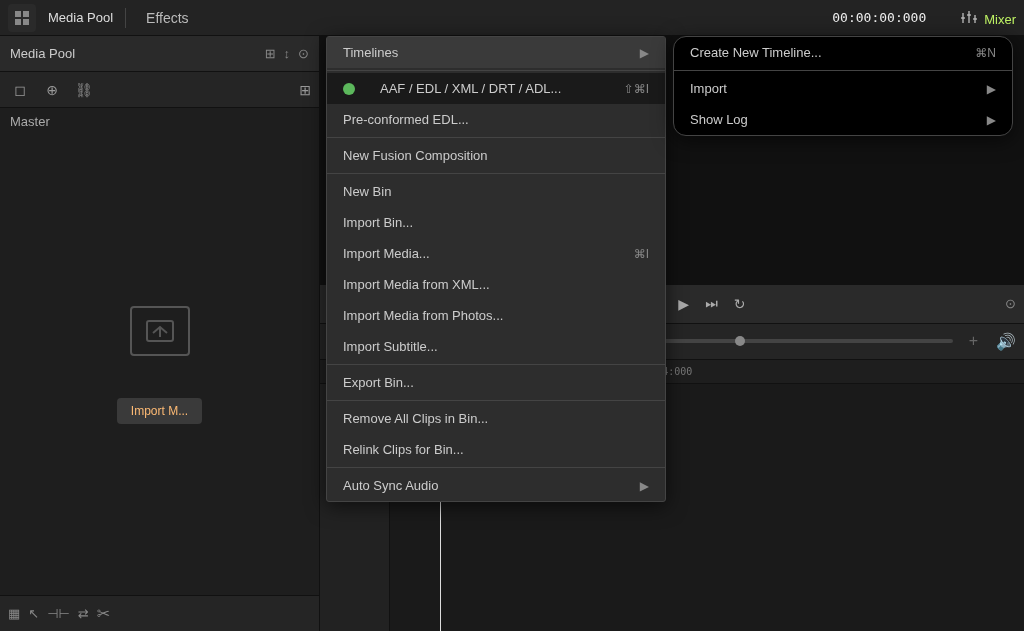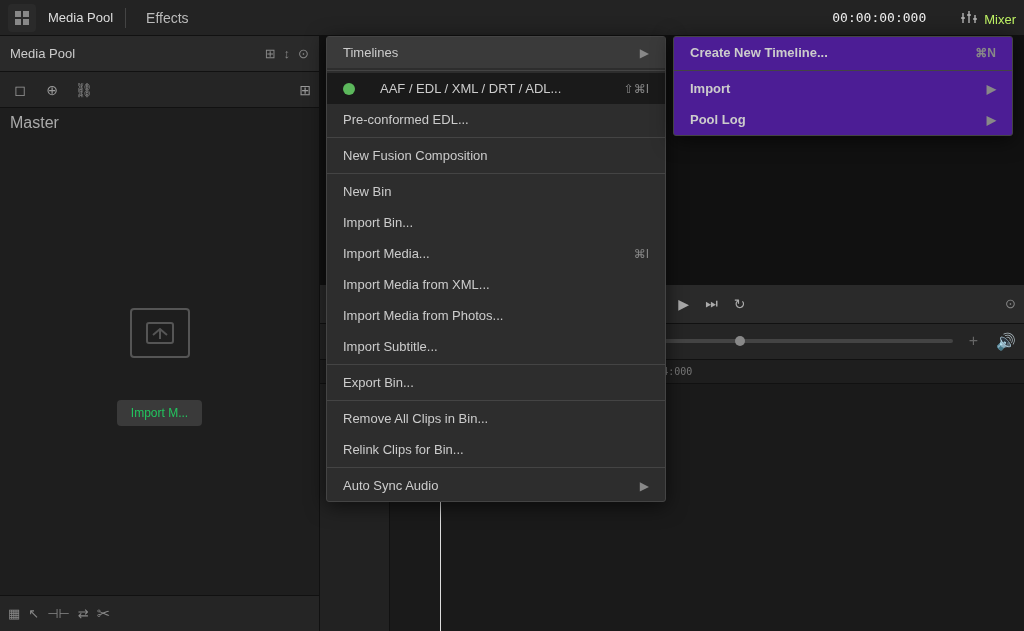--- a/index.html
+++ b/index.html
@@ -121,21 +121,21 @@
     }
     .grid-icon {
       margin-left: auto;
       color: #999;
       font-size: 14px;
     }
 
     .master-label {
       padding: 6px 10px;
       color: #aaa;
-      font-size: 16px;
+      font-size: 13px;
       background: #1e1e1e;
     }
 
     .media-pool-content {
       flex: 1;
       display: flex;
       align-items: center;
       justify-content: center;
       background: #1e1e1e;
       position: relative;
@@ -153,21 +153,21 @@
       border: 2px solid #555;
       border-radius: 4px;
       display: flex;
       align-items: center;
       justify-content: center;
       color: #555;
       font-size: 20px;
     }
     .import-btn {
       background: #3a3a3a;
-      color: #22c55e;
+      color: #fdba74;
       border: none;
       padding: 6px 14px;
       border-radius: 4px;
       font-size: 12px;
       cursor: pointer;
       margin-top: 30px;
     }
 
     
     .right-panel {
@@ -329,27 +329,26 @@
 
     .menu-divider {
       height: 1px;
       background: #444;
       margin: 2px 0;
     }
 
     
     .submenu-timelines {
       position: absolute;
-      background: #4c1d95;
+      background: #000000;
       border: 1px solid #444;
-      border-radius: 3px;
+      border-radius: 13px;
       min-width: 340px;
       box-shadow: 0 4px 20px rgba(0,0,0,0.6);
       pointer-events: all;
-      font-weight: bold;
     }
 
     .aaf-header {
       padding: 8px 16px;
       background: #1a1a1a;
       display: flex;
       align-items: center;
       gap: 25px;
       color: #ccc;
       font-size: 13px;
@@ -567,18 +566,18 @@
     <div class="menu-item">
       <span>Create New Timeline...</span>
       <span class="shortcut">⌘N</span>
     </div>
     <div class="menu-divider"></div>
     <div class="menu-item">
       <span>Import</span>
       <span class="arrow">▶</span>
     </div>
     <div class="menu-item">
-      <span>Pool Log</span>
+      <span>Show Log</span>
       <span class="arrow">▶</span>
     </div>
   </div>
 
 </div>
 
 </body></html>

